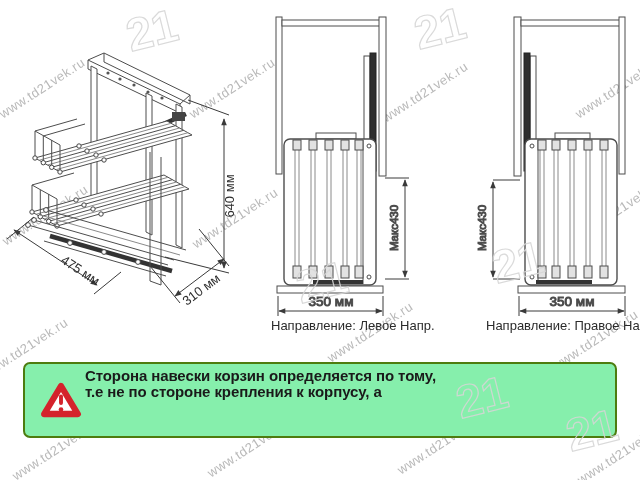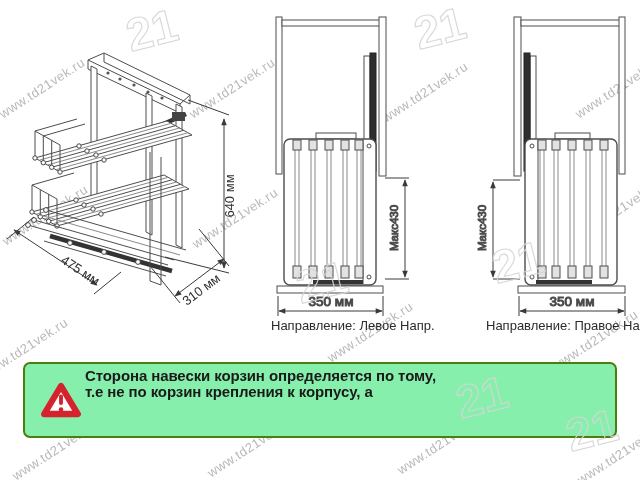--- a/index.html
+++ b/index.html
@@ -309,21 +309,21 @@
 
   <div class="layer warn-layer">
     <div class="warning-box">
       <svg class="warning-icon" viewBox="0 0 60 54">
         <path d="M30 7 L54 47 L6 47 Z" fill="#ffffff" stroke="#d4232c" stroke-width="9" stroke-linejoin="round"></path>
         <rect x="27.2" y="19" width="5.6" height="15" rx="2.8" fill="#d4232c"></rect>
         <circle cx="30" cy="40.5" r="3.3" fill="#d4232c"></circle>
       </svg>
       <div class="warning-text">
         <div>Сторона навески корзин определяется по тому,</div>
-        <div>т.е не по корзин крепления к корпусу, а</div>
+        <div>т.е не по стороне крепления к корпусу, а</div>
       </div>
     </div>
   </div>
 
   <div class="layer logo-layer">
     <div class="logo21" style="left:152px;top:30px">21</div>
     <div class="logo21" style="left:440px;top:28px">21</div>
     <div class="logo21" style="left:322px;top:282px">21</div>
     <div class="logo21" style="left:518px;top:262px">21</div>
     <div class="logo21" style="left:482px;top:397px">21</div>

